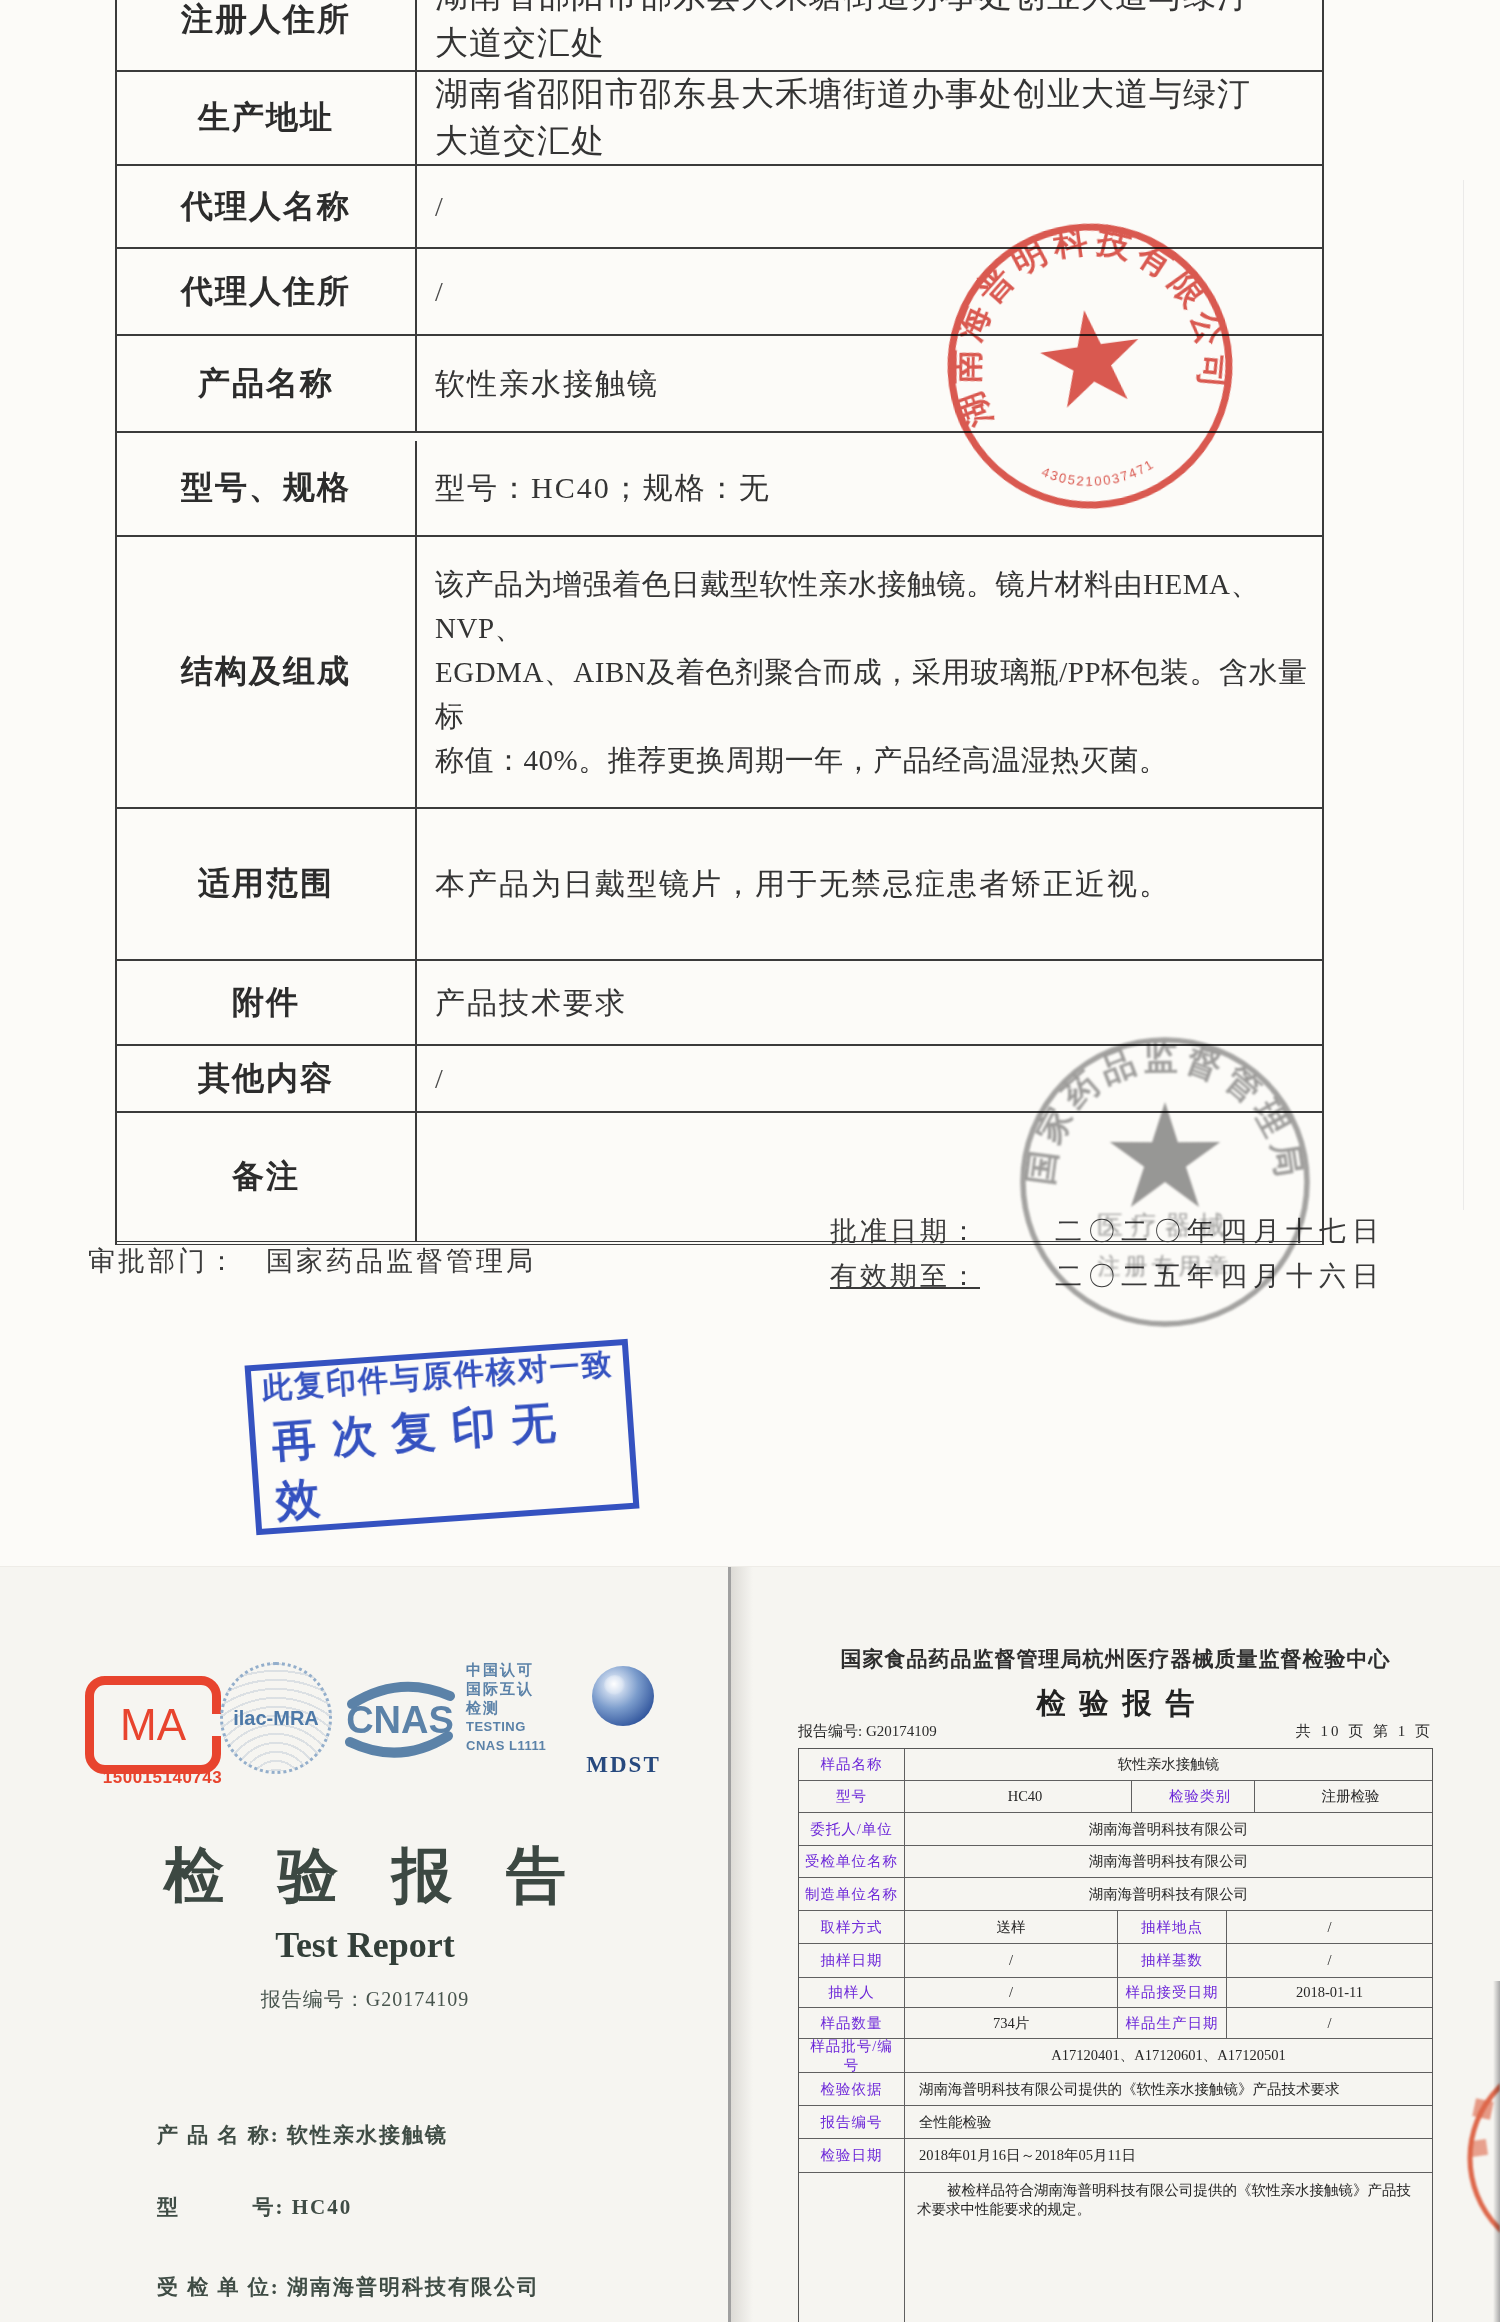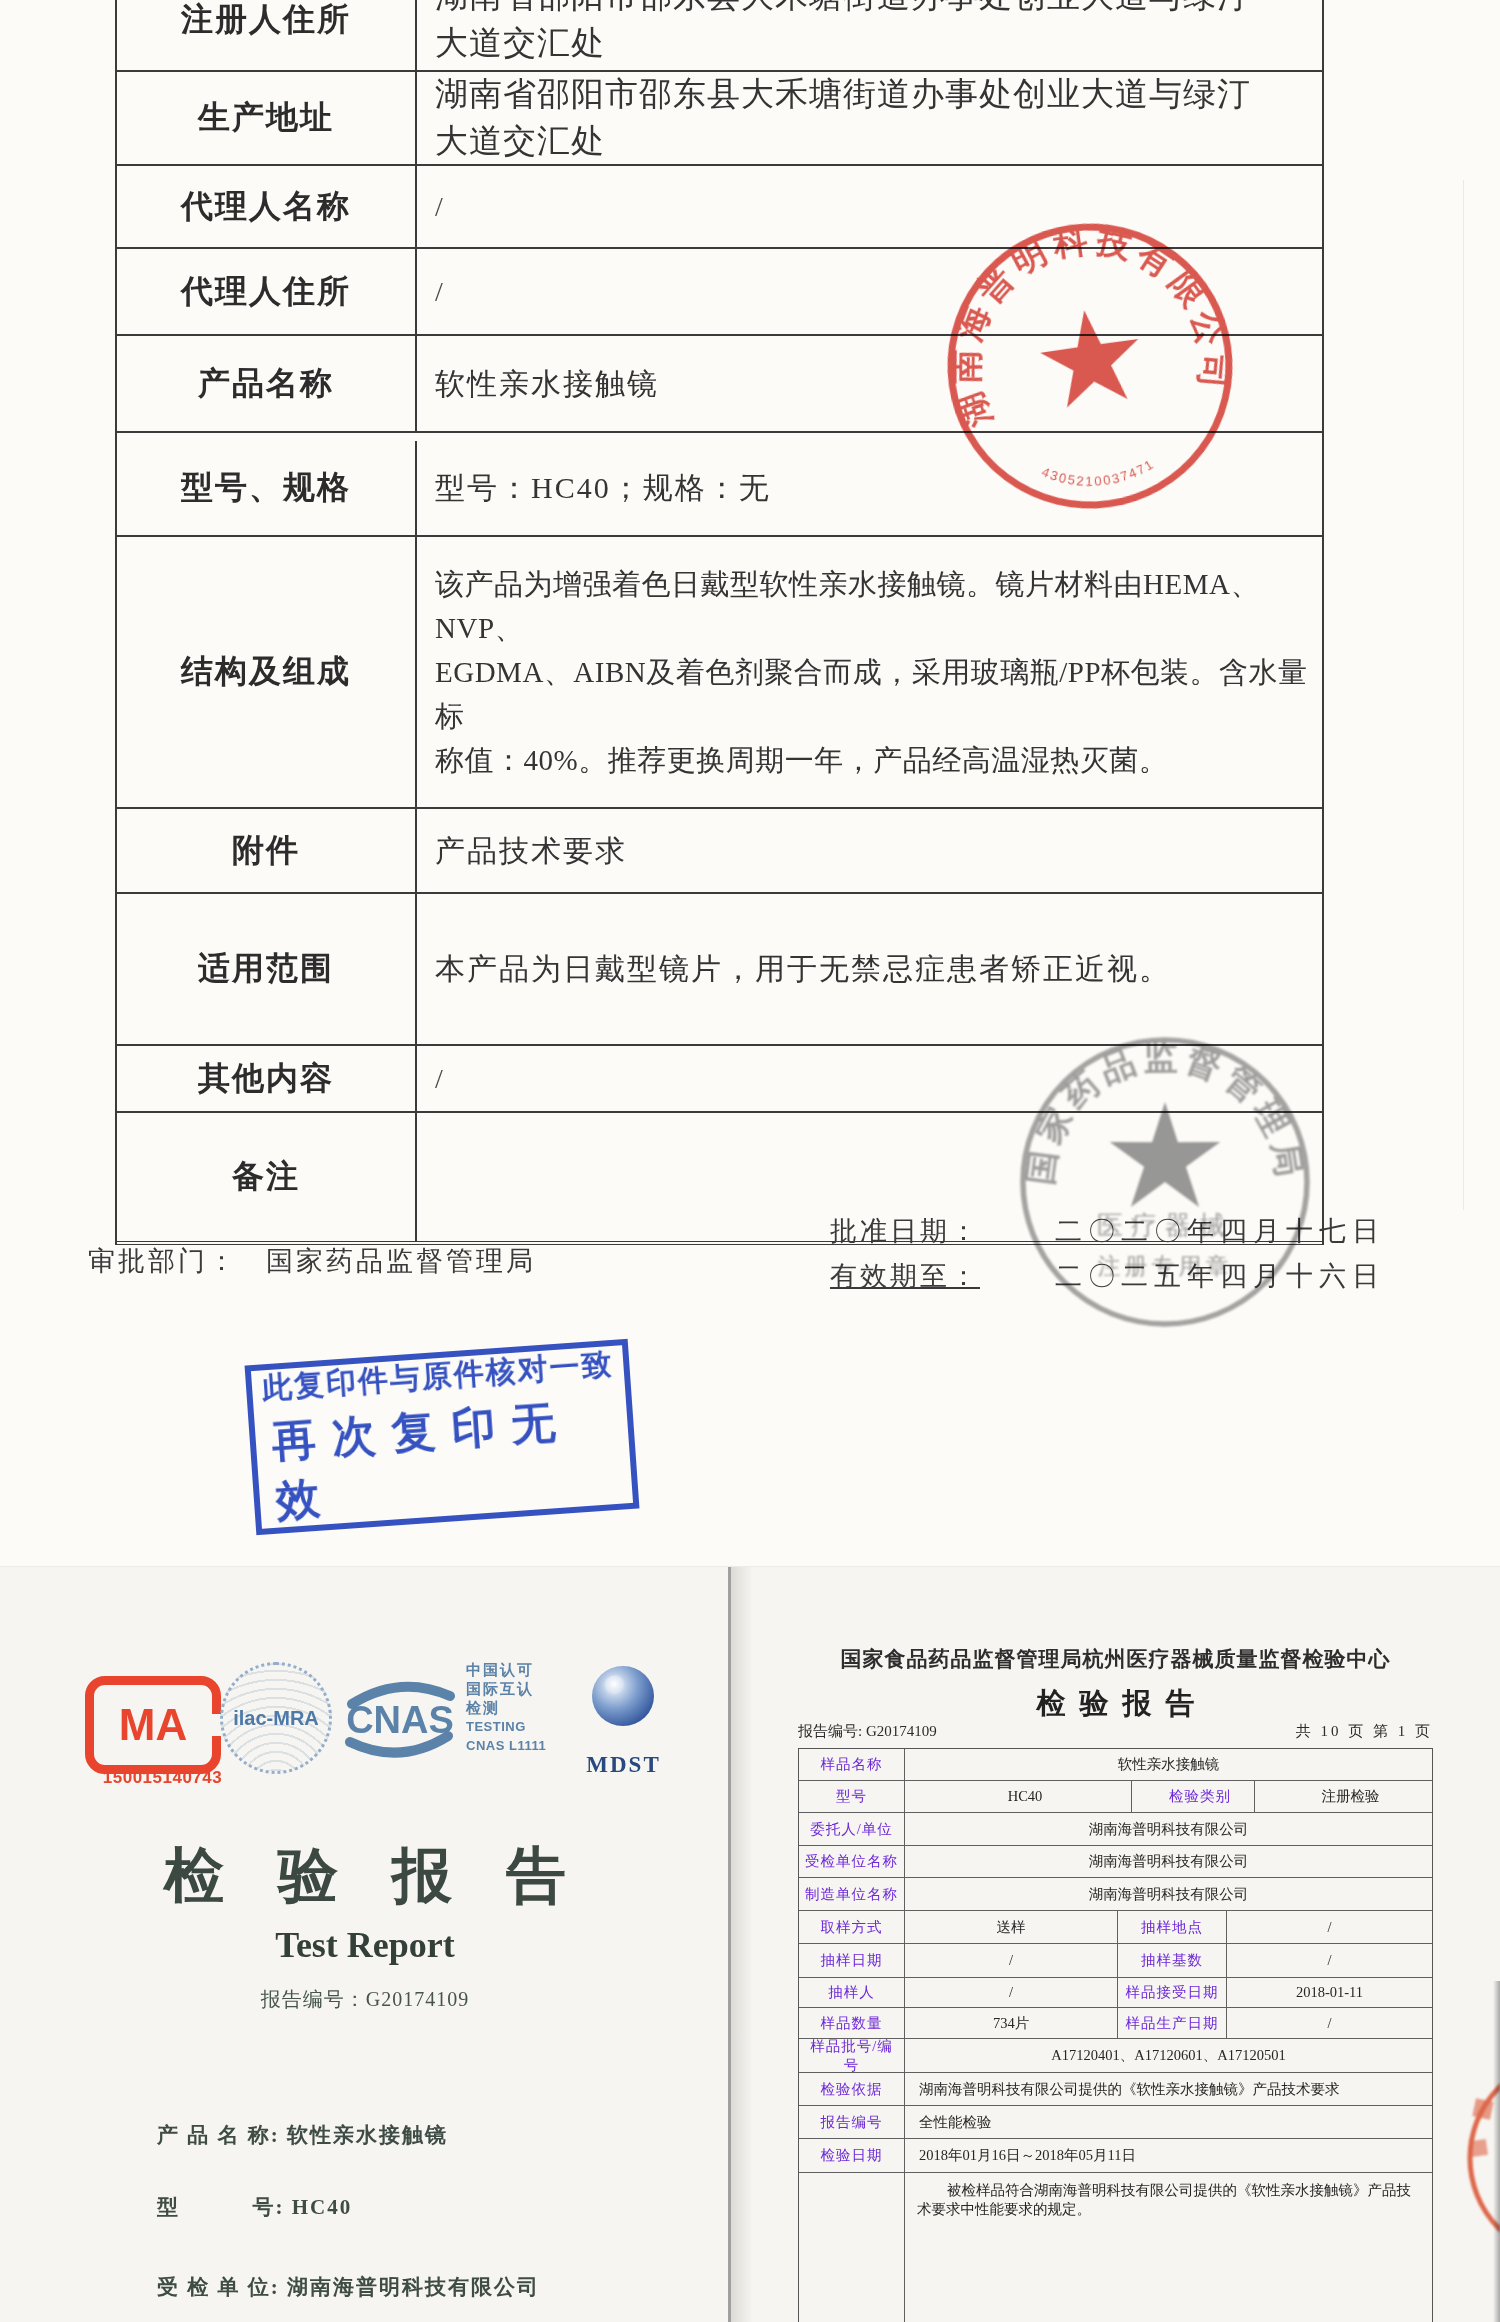--- a/index.html
+++ b/index.html
@@ -46,21 +46,21 @@
          background:linear-gradient(to right,#dddbd6,rgba(0,0,0,0));}
   #right-edge-shadow{position:absolute;left:1493px;top:414px;width:7px;height:342px;
          background:linear-gradient(to right,rgba(0,0,0,0),#a8a8a8);}
   .scan-line{position:absolute;left:1463px;top:180px;width:1px;height:1030px;background:#d9d9d9;opacity:.5;}
 
   
   .cover-el{position:absolute;color:#46534c;}
   #cma{left:85px;top:1676px;width:118px;height:80px;border:9px solid #e8442e;border-radius:20px;
        display:flex;align-items:center;justify-content:center;}
   #cma .gap{position:absolute;right:-9px;top:29px;width:9px;height:22px;background:#f6f5f1;}
-  #cma .ma{font-size:44px;font-weight:bold;color:#e8442e;font-family:"Liberation Sans",sans-serif;letter-spacing:0px;}
+  #cma .ma{font-size:44px;font-weight:normal;color:#e8442e;font-family:"Liberation Sans",sans-serif;letter-spacing:0px;}
   #cma-num{left:80px;top:1768px;width:165px;text-align:center;font-size:17px;font-weight:bold;color:#e8442e;
        font-family:"Liberation Sans",sans-serif;letter-spacing:.5px;}
   #ilac{left:220px;top:1662px;width:106px;height:106px;border-radius:50%;border:3px dotted #93aecb;
        display:flex;align-items:center;justify-content:center;filter:blur(.3px);
        background:repeating-radial-gradient(circle at 50% 115%,rgba(255,255,255,0) 0 7px,rgba(125,150,180,.22) 7px 9px);}
   #ilac span{font-size:20px;font-weight:bold;color:#4d79a8;font-family:"Liberation Sans",sans-serif;}
   #cnas{left:338px;top:1672px;}
   #accred{left:466px;top:1660px;font-family:"Liberation Sans",sans-serif;color:#5b82a8;font-weight:bold;line-height:19px;}
   #accred .cn{font-size:15px;letter-spacing:2px;}
   #accred .en{font-size:13px;letter-spacing:.5px;}
@@ -134,27 +134,27 @@
         <div class="cert-row" style="height: 94px; margin-top: 8px;">
           <div class="cert-label">型号、规格</div>
           <div class="cert-value">型号：HC40；规格：无</div>
         </div>
         <div class="cert-row" style="height: 270px;">
           <div class="cert-label">结构及组成</div>
           <div class="cert-value para">该产品为增强着色日戴型软性亲水接触镜。镜片材料由HEMA、NVP、
 EGDMA、AIBN及着色剂聚合而成，采用玻璃瓶/PP杯包装。含水量标
 称值：40%。推荐更换周期一年，产品经高温湿热灭菌。</div>
         </div>
+        <div class="cert-row" style="height: 150px;">
+          <div class="cert-label">适用范围</div>
+          <div class="cert-value">本产品为日戴型镜片，用于无禁忌症患者矫正近视。</div>
+        </div>
         <div class="cert-row" style="height: 83px;">
           <div class="cert-label">附件</div>
           <div class="cert-value">产品技术要求</div>
-        </div>
-        <div class="cert-row" style="height: 150px;">
-          <div class="cert-label">适用范围</div>
-          <div class="cert-value">本产品为日戴型镜片，用于无禁忌症患者矫正近视。</div>
         </div>
         <div class="cert-row" style="height: 65px;">
           <div class="cert-label">其他内容</div>
           <div class="cert-value slash">/</div>
         </div>
         <div class="cert-row" style="height: 128px;">
           <div class="cert-label">备注</div>
           <div class="cert-value"></div>
         </div>
       </div>

